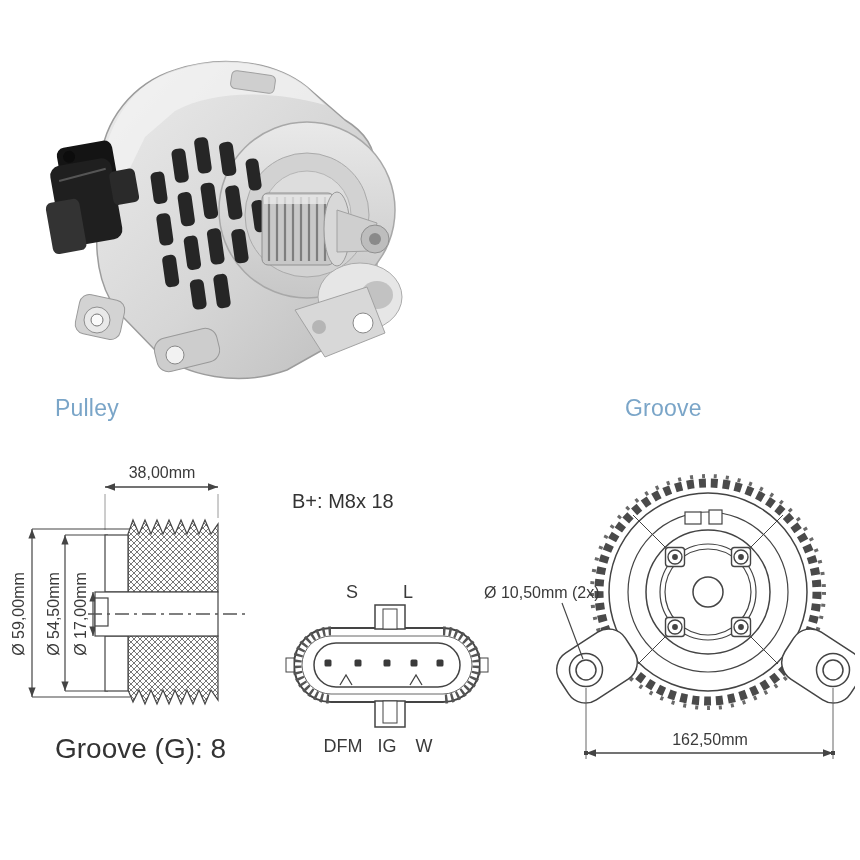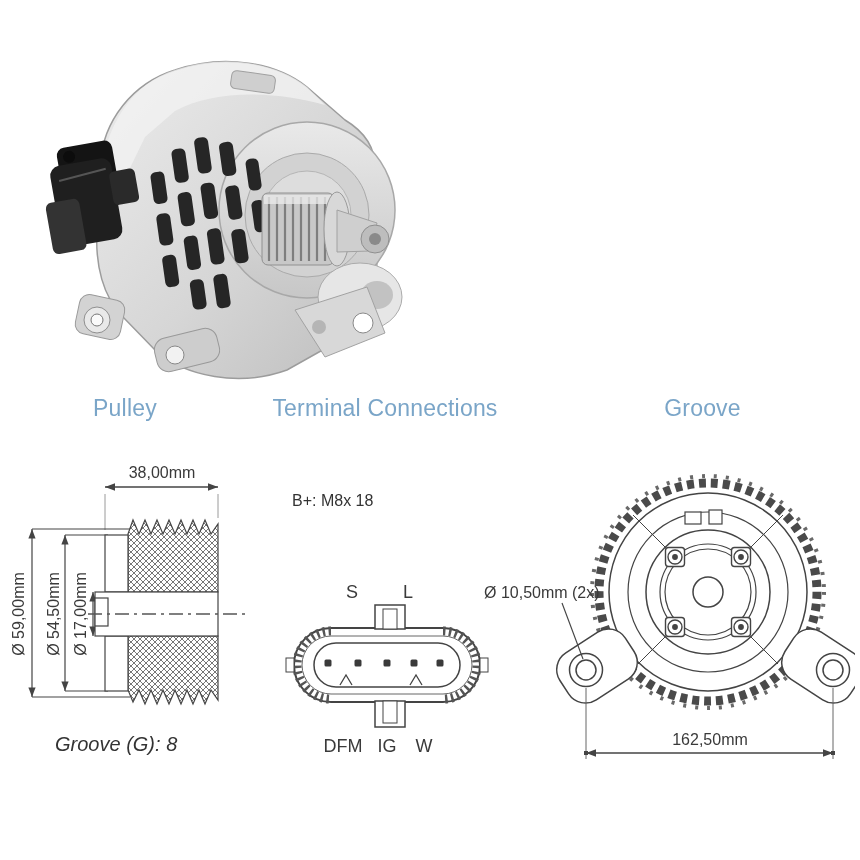--- a/index.html
+++ b/index.html
@@ -2,24 +2,24 @@
 <html><head>
 <meta charset="utf-8">
 <style>
   html,body{margin:0;padding:0;background:#fff;}
   #stage{
     position:relative;width:860px;height:860px;background:#ffffff;overflow:hidden;
     font-family:"Liberation Sans", sans-serif;color:#383838;
   }
   .abs{position:absolute;}
   .section-header{
-    font-size:23px;letter-spacing:.2px;color:#7aa5c8;text-align:center;
+    font-size:23px;letter-spacing:.2px;color:#7aa5c8;text-align:left;
   }
-  .spec-text{font-size:16px;line-height:30px;color:#333;text-align:center;}
-  .groove-text{font-size:20px;color:#333;font-style:italic;}
+  .spec-text{font-size:20px;line-height:30px;color:#333;text-align:center;}
+  .groove-text{font-size:28px;color:#333;}
   svg text{font-family:"Liberation Sans", sans-serif;fill:#3a3a3a;}
   .dimtxt{font-size:16px;}
   .pintxt{font-size:18px;}
 </style>
 </head>
 <body>
 
 <div id="stage">
 
   <svg class="abs" style="left:25px;top:25px" width="390" height="355" viewBox="0 0 390 355">
@@ -106,21 +106,20 @@
       <circle cx="72" cy="295" r="6" fill="#fafafa" stroke="#777"></circle>
       <rect x="130" y="308" width="64" height="34" rx="12" fill="#cdcdcd" stroke="#999" transform="rotate(-14 162 325)"></rect>
       <circle cx="150" cy="330" r="9" fill="#f2f2f2" stroke="#888"></circle>
       <path d="M270,285 L342,262 L360,308 L300,332 Z" fill="#d8d8d8" stroke="#a2a2a2"></path>
       <circle cx="338" cy="298" r="10" fill="#ffffff" stroke="#8a8a8a"></circle>
       <circle cx="294" cy="302" r="7" fill="#b5b5b5"></circle>
     </g>
   </svg>
 
   <div class="abs section-header" style="left:55px;top:395px;width:140px">Pulley</div>
-  <div class="abs section-header" style="left:250px;top:395px;width:270px">Terminal Connections</div>
   <div class="abs section-header" style="left:625px;top:395px;width:155px">Groove</div>
 
   <svg class="abs" style="left:5px;top:450px" width="250" height="275" viewBox="0 0 250 275">
     <defs>
       <pattern id="hatchP" width="6" height="6" patternUnits="userSpaceOnUse">
         <path d="M0,6 L6,0 M0,0 L6,6" stroke="#777" stroke-width="1"></path>
       </pattern>
       <marker id="arrP" markerWidth="10" markerHeight="8" refX="8" refY="3" orient="auto-start-reverse">
         <path d="M0,0 L8,3 L0,6 Z" fill="#444"></path>
       </marker>

